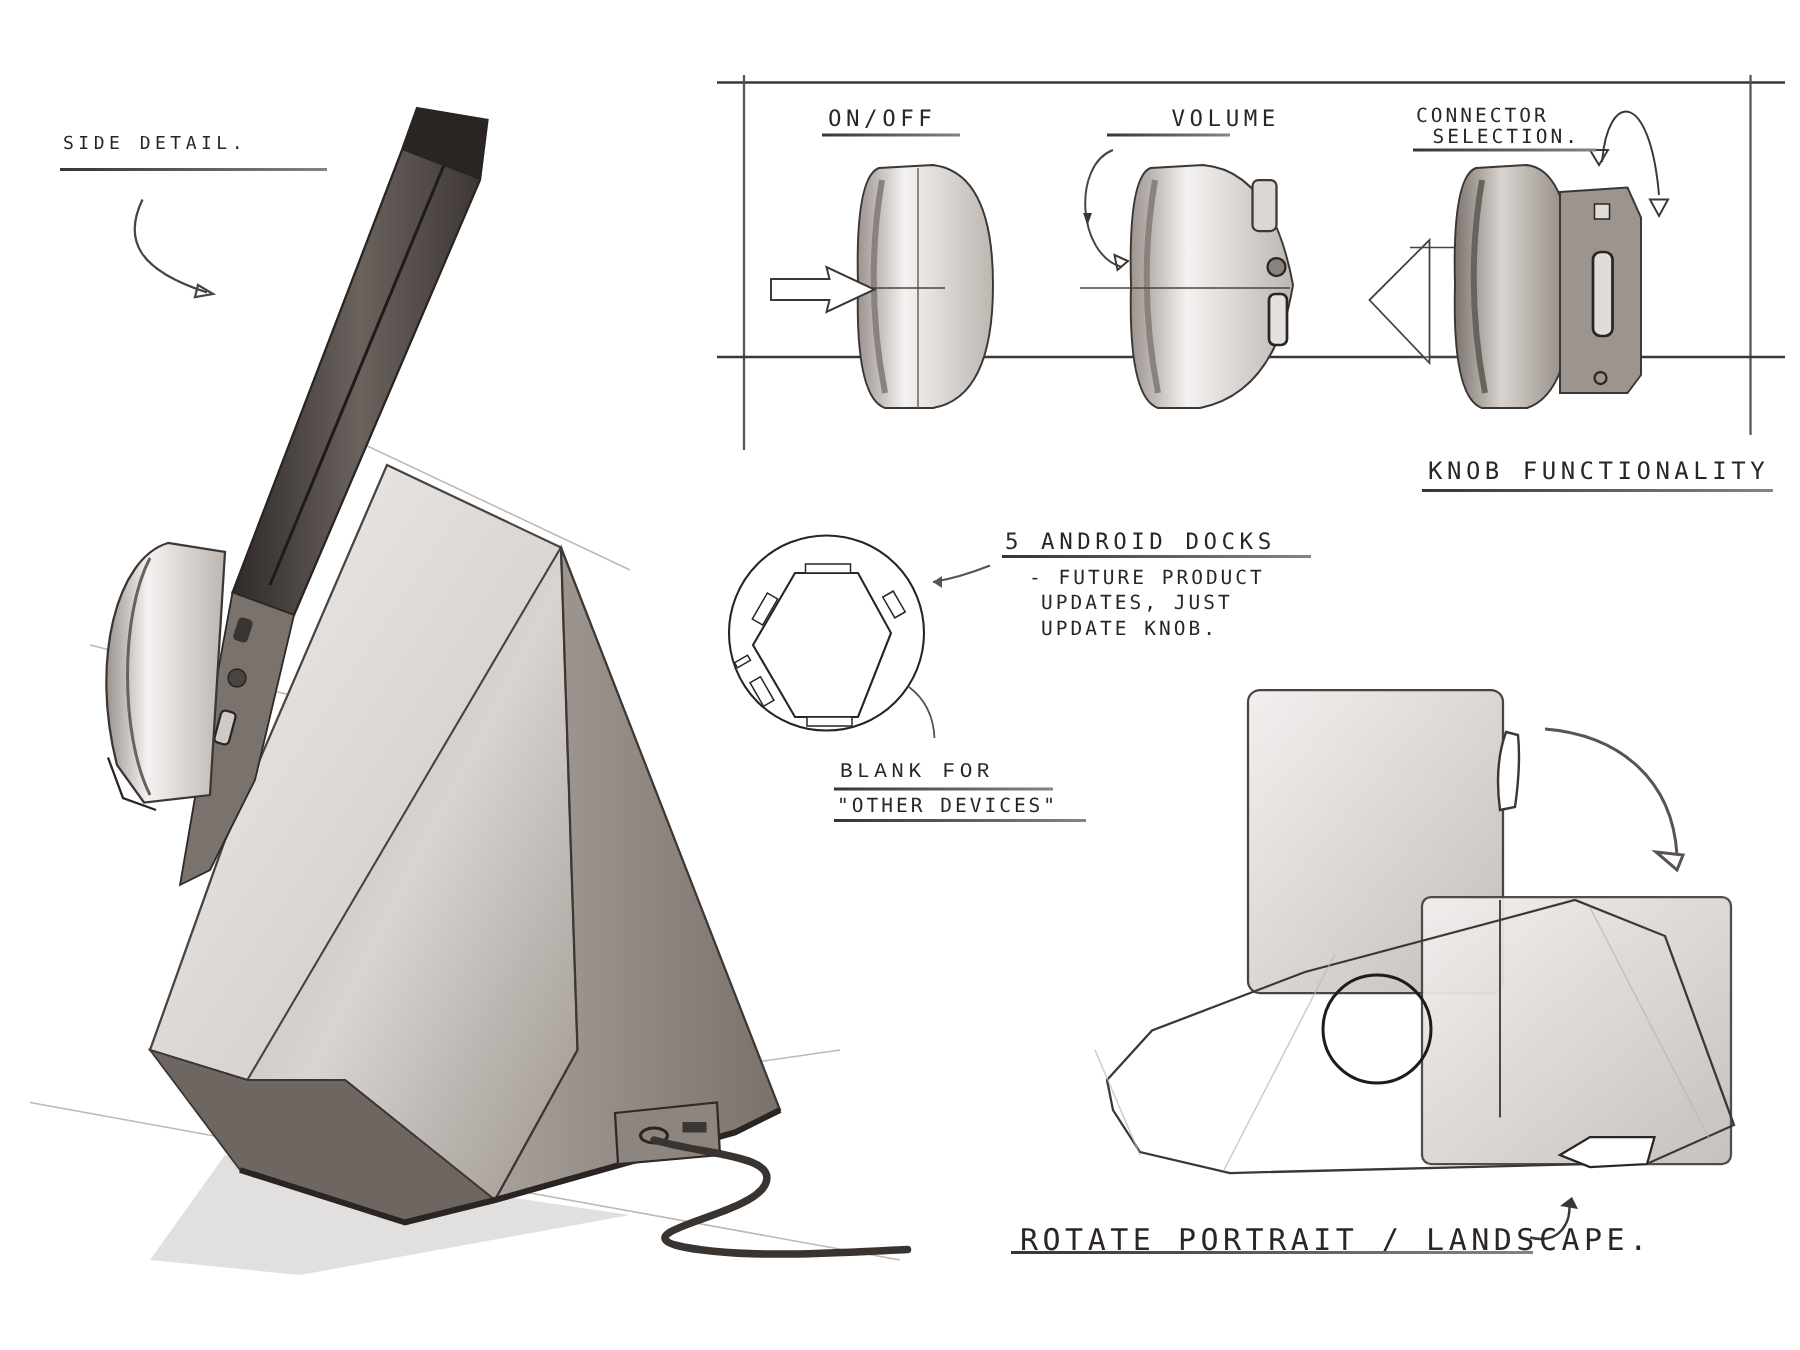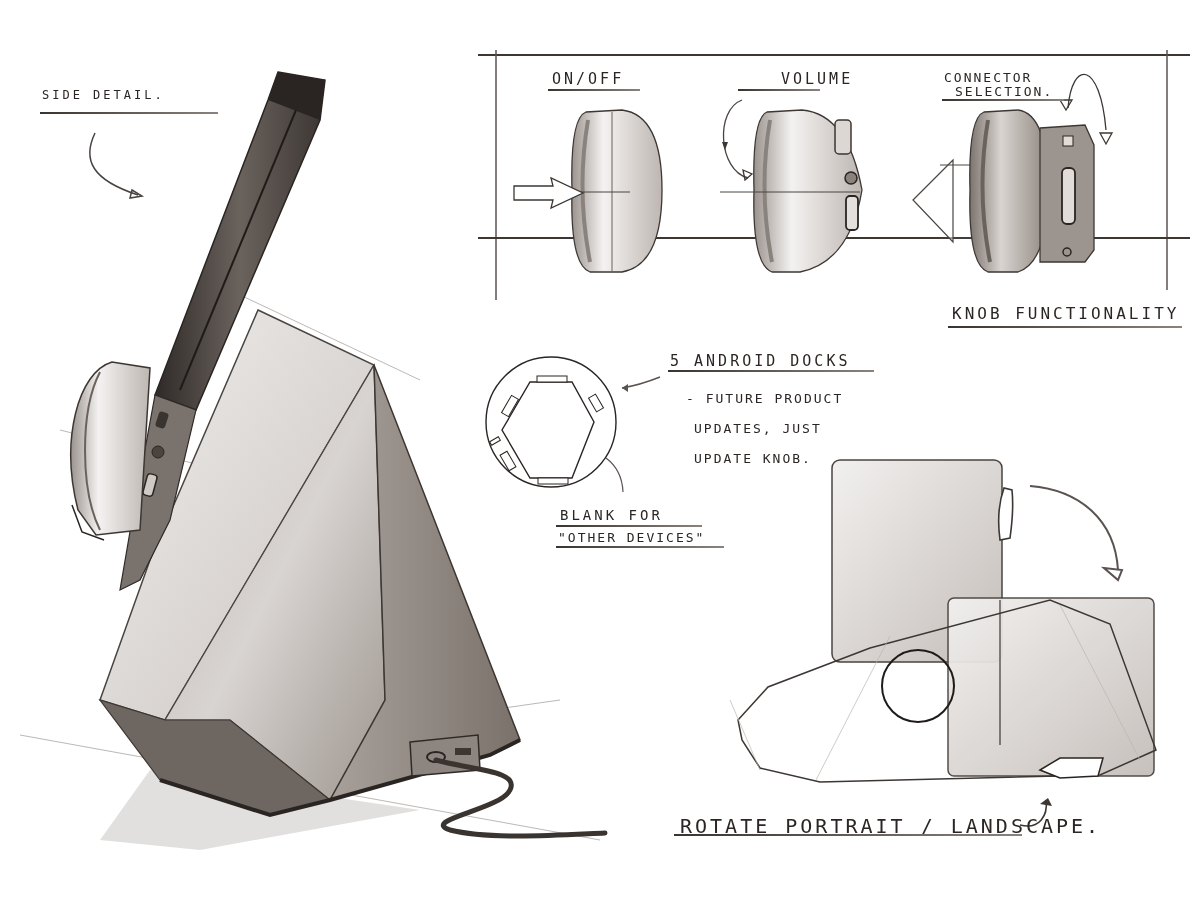--- a/index.html
+++ b/index.html
@@ -1,20 +1,20 @@
 <!DOCTYPE html>
 <html><head>
 <meta charset="utf-8">
 <style>
   html,body{margin:0;padding:0;background:#ffffff;}
   body{width:1200px;height:900px;position:relative;overflow:hidden;font-family:"DejaVu Sans",sans-serif;color:#2a2522;}
   .hand{position:absolute;font-family:"DejaVu Sans Mono",monospace;letter-spacing:3px;color:#2b2624;font-size:15px;text-transform:uppercase;white-space:nowrap;}
   .uline{position:absolute;height:2px;background:linear-gradient(90deg,#3a3431,#8a827d);}
   svg.layer{position:absolute;left:0;top:0;}
-  .note-line{display:block;line-height:17px;margin-top:13px;}
+  .note-line{display:block;line-height:17px;}
 </style>
 </head>
 <body>
 
 <svg class="layer" width="1200" height="900" viewBox="0 0 1200 900">
   <defs>
     <linearGradient id="gBodyL" x1="0" y1="0" x2="1" y2="1">
       <stop offset="0" stop-color="#f0eeec"></stop>
         <stop offset="1" stop-color="#c9c3bf"></stop>
     </linearGradient>
@@ -182,19 +182,19 @@
 <div class="uline" style="left:948px;top:326px;width:234px;"></div>
 
 <div class="hand" style="left:670px;top:352px;font-size:15px;">5 ANDROID DOCKS</div>
 <div class="uline" style="left:668px;top:370px;width:206px;"></div>
 <div class="hand" style="left:686px;top:377px;font-size:13px;letter-spacing:2px;">
   <span class="note-line">- FUTURE PRODUCT</span>
   <span class="note-line" style="padding-left:8px;">UPDATES, JUST</span>
   <span class="note-line" style="padding-left:8px;">UPDATE KNOB.</span>
 </div>
 
-<div class="hand" style="left:560px;top:507px;font-size:14px;">BLANK FOR</div>
+<div class="hand" style="left:560px;top:507px;font-size:14px;font-family:Liberation Mono, monospace;">BLANK FOR</div>
 <div class="uline" style="left:556px;top:525px;width:146px;"></div>
 <div class="hand" style="left:558px;top:530px;font-size:13px;letter-spacing:2px;">"OTHER DEVICES"</div>
 <div class="uline" style="left:556px;top:546px;width:168px;"></div>
 
 <div class="hand" style="left:680px;top:814px;font-size:20px;">ROTATE PORTRAIT / LANDSCAPE.</div>
 <div class="uline" style="left:674px;top:834px;width:348px;"></div>
 
 </body></html>

